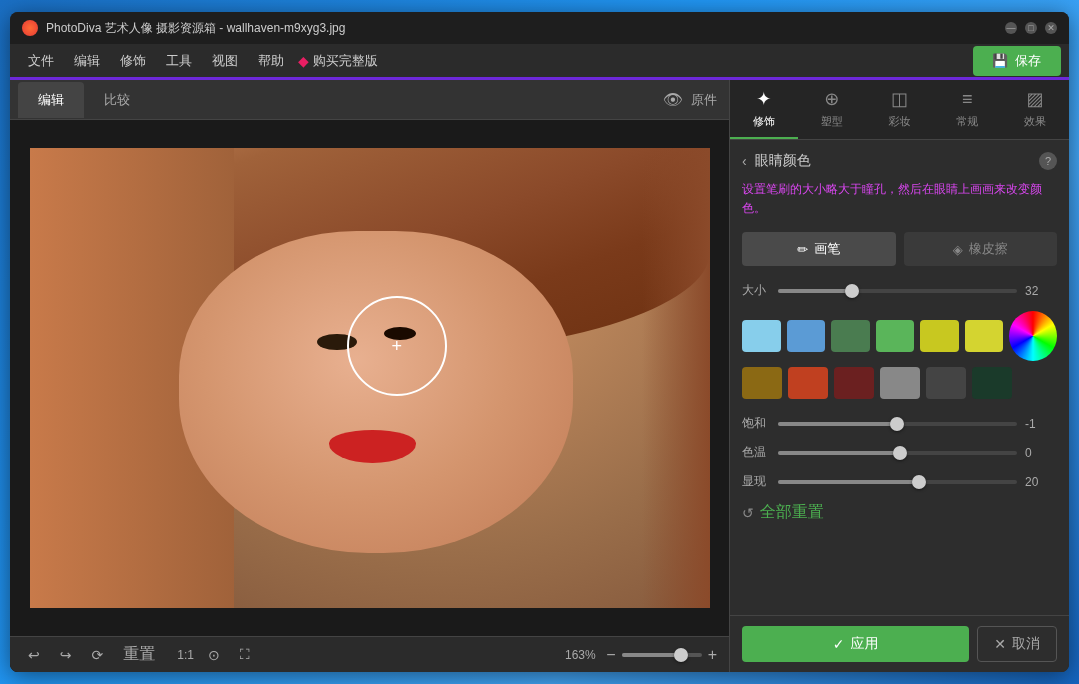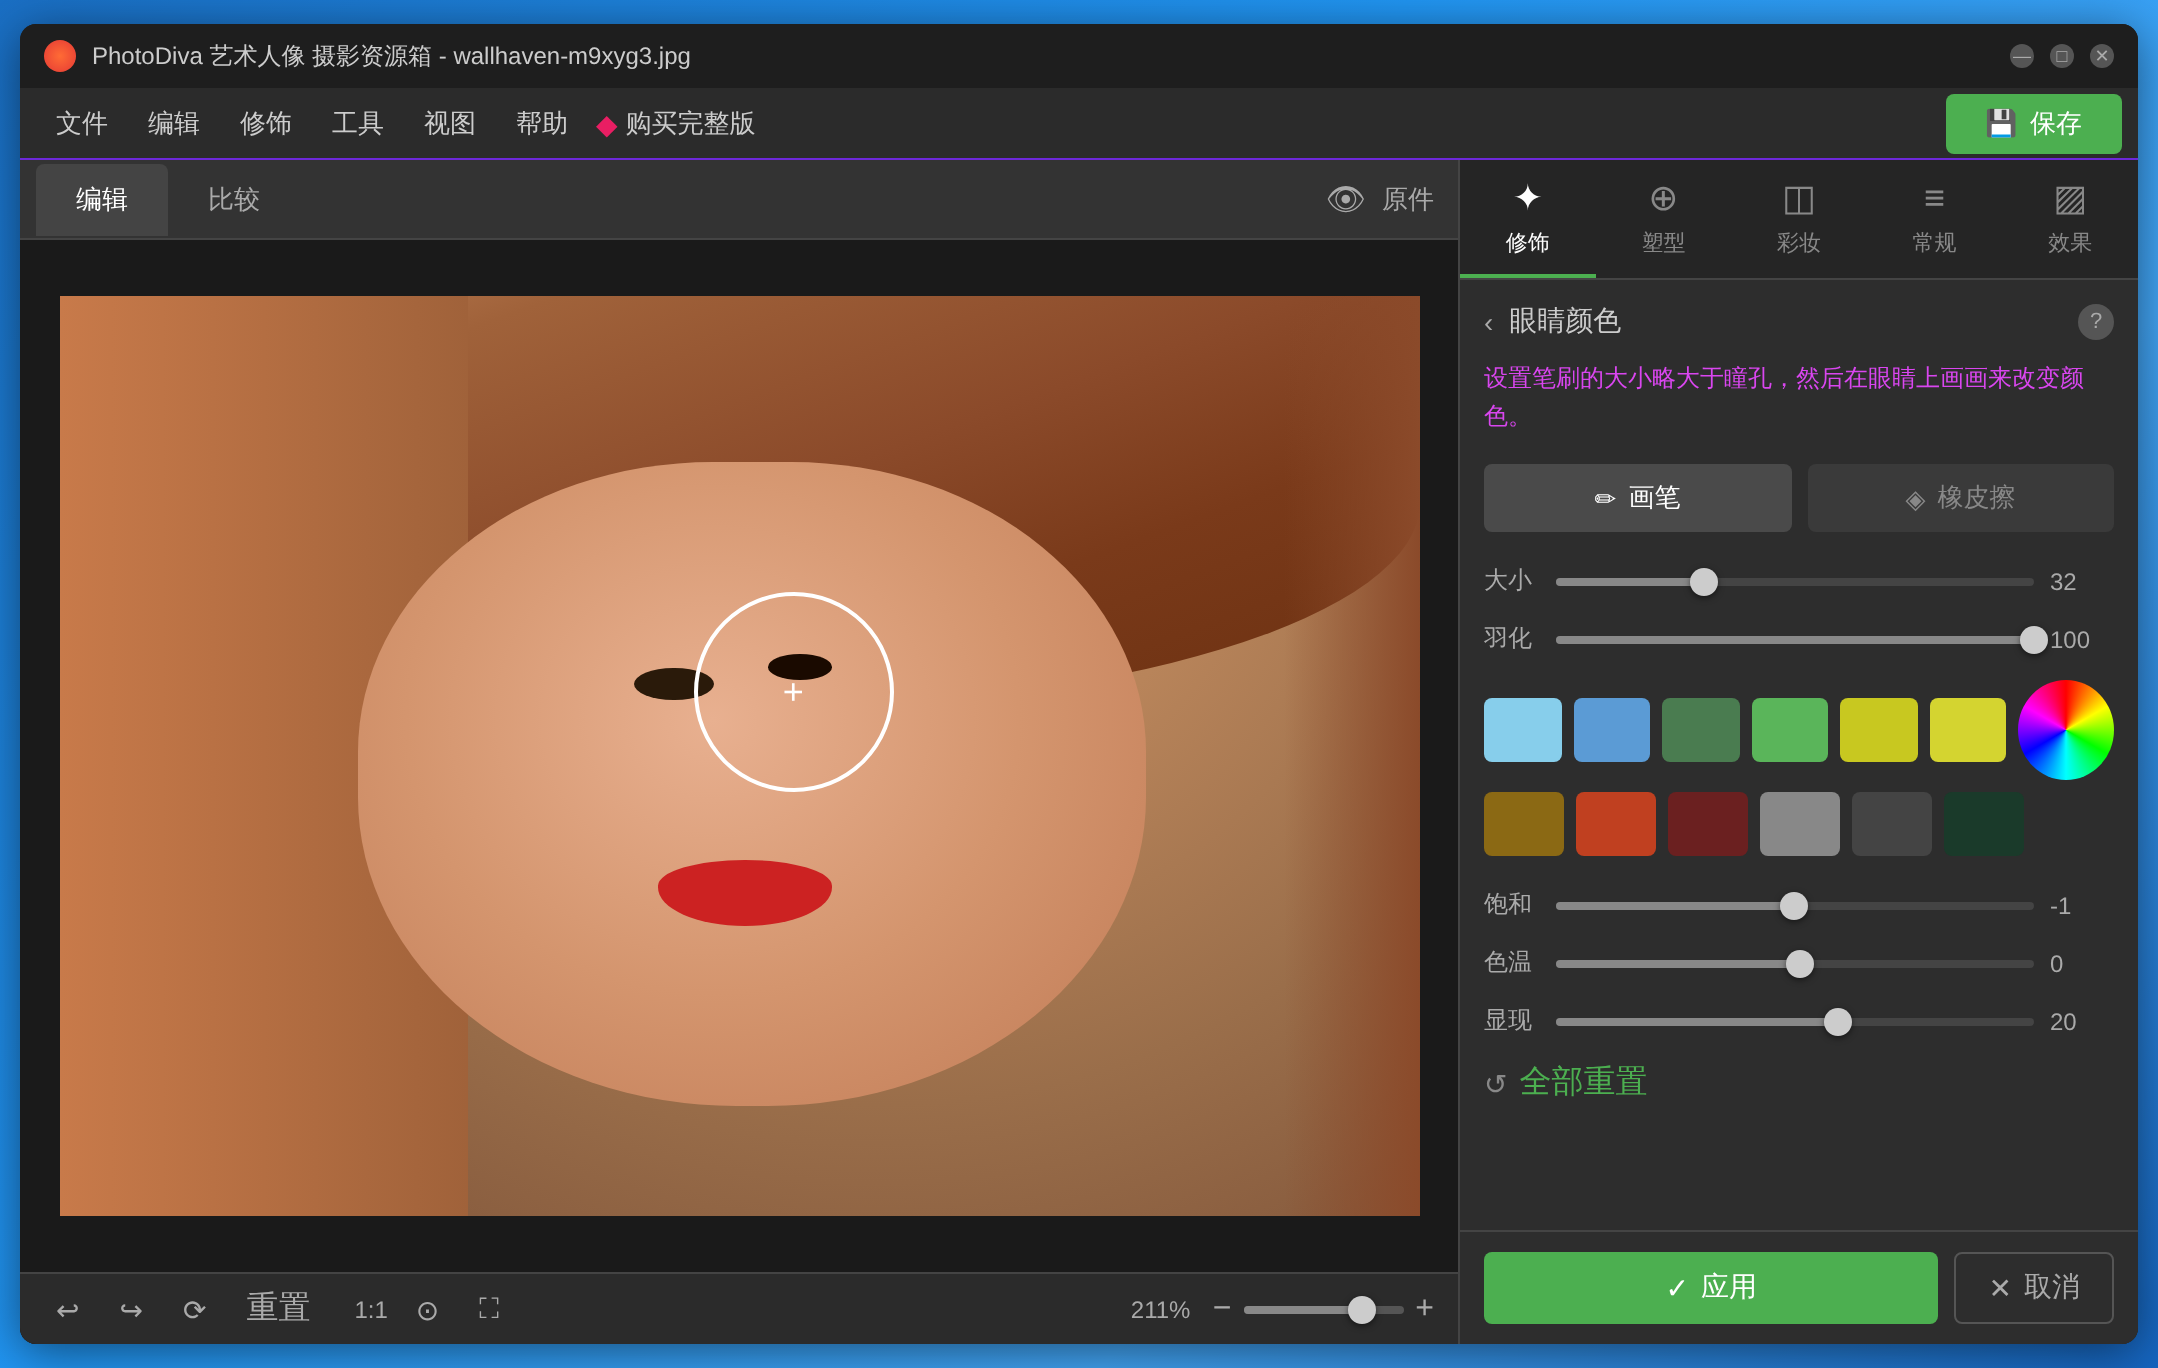--- a/index.html
+++ b/index.html
@@ -61,21 +61,21 @@
     .title-btn-min { background: #555; color: #aaa; }
     .title-btn-max { background: #555; color: #aaa; }
     .title-btn-close { background: #555; color: #aaa; }
     
     .menu-bar {
       height: 36px;
       background: #2b2b2b;
       display: flex;
       align-items: center;
       padding: 0 8px;
-      border-bottom: 1px solid #6d28d9;
+      border-bottom: 3px solid #6d28d9;
       flex-shrink: 0;
     }
     .menu-item {
       color: #cccccc;
       font-size: 13px;
       padding: 4px 10px;
       cursor: pointer;
       border-radius: 4px;
     }
     .menu-buy {
@@ -614,21 +614,21 @@
 
       <div class="canvas-bottom">
         <span class="bottom-icon-btn">↩</span>
         <span class="bottom-icon-btn">↪</span>
         <span class="bottom-icon-btn">⟳</span>
         <span class="bottom-icon-btn" style="color:#aaa;font-size:16px;">重置</span>
         <span class="zoom-label">1:1</span>
         <span class="bottom-icon-btn">⊙</span>
         <span class="bottom-icon-btn">⛶</span>
         <div class="zoom-slider-container">
-          <span class="zoom-text">211%</span>
+          <span class="zoom-text">163%</span>
           <span class="zoom-minus">−</span>
           <div class="zoom-slider">
             <div class="slider-fill" style="width:70%"></div>
             <div class="slider-thumb" style="left:66%"></div>
           </div>
           <span class="zoom-plus">+</span>
         </div>
       </div>
 
     </div>
@@ -681,28 +681,20 @@
 
         <div class="slider-row">
           <span class="slider-label">大小</span>
           <div class="slider-track">
             <div class="slider-fill" style="width:30%"></div>
             <div class="slider-thumb" style="left:28%"></div>
           </div>
           <span class="slider-value">32</span>
         </div>
 
-        <div class="slider-row">
-          <span class="slider-label">羽化</span>
-          <div class="slider-track">
-            <div class="slider-fill" style="width:100%"></div>
-            <div class="slider-thumb" style="left: calc(100% - 7px)"></div>
-          </div>
-          <span class="slider-value">100</span>
-        </div>
 
         <div class="color-section">
           <div class="color-row">
             <div class="color-swatch" style="background:#87ceeb"></div>
             <div class="color-swatch" style="background:#5b9bd5"></div>
             <div class="color-swatch" style="background:#4a7c50"></div>
             <div class="color-swatch" style="background:#5ab55a"></div>
             <div class="color-swatch" style="background:#c8c820"></div>
             <div class="color-swatch" style="background:#d4d430"></div>
             <div class="color-wheel"></div>

